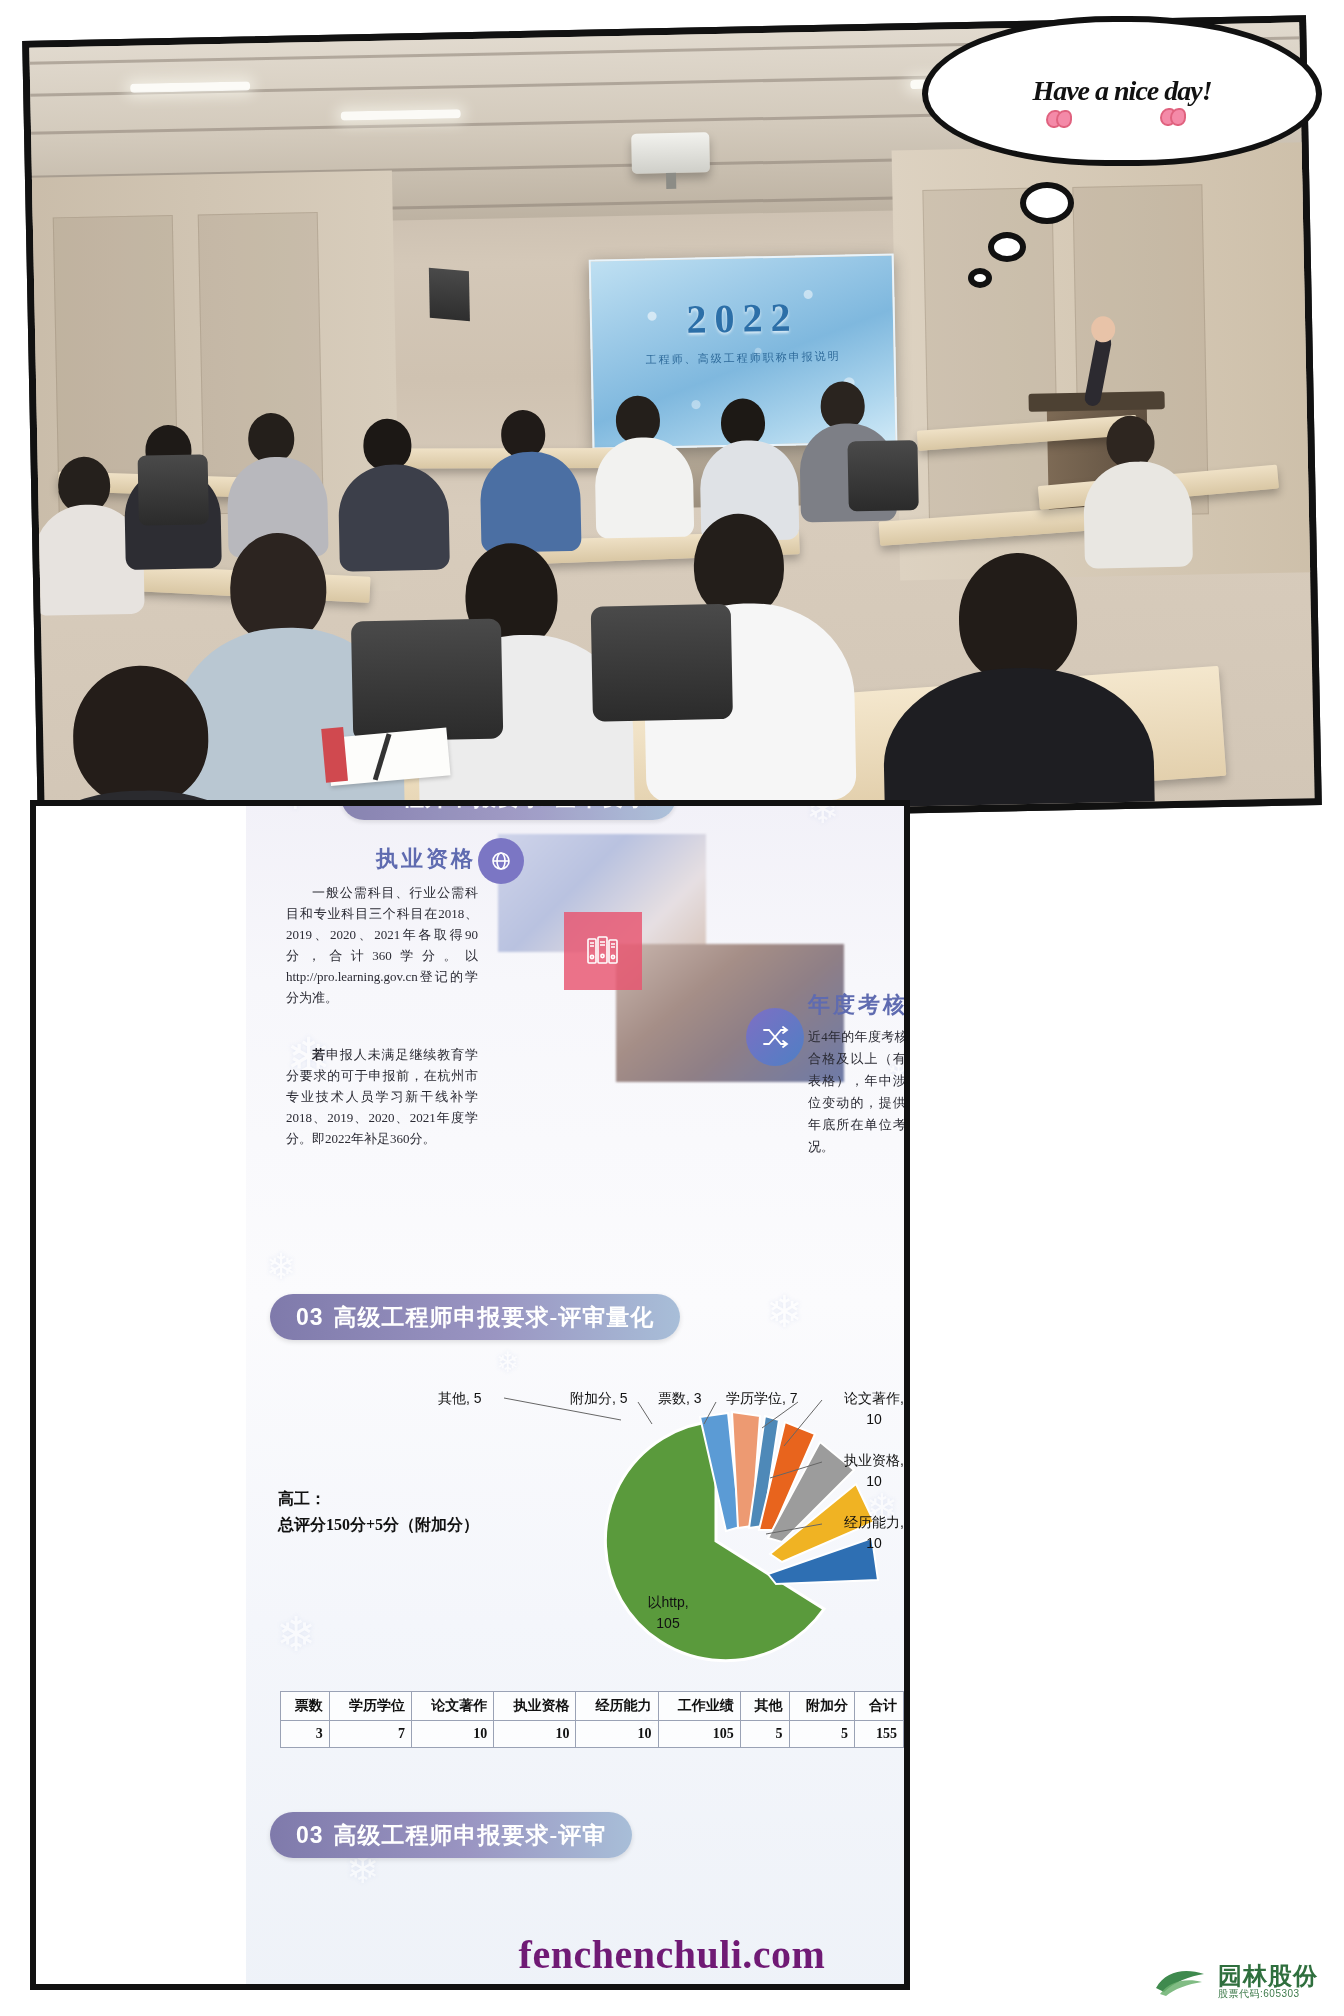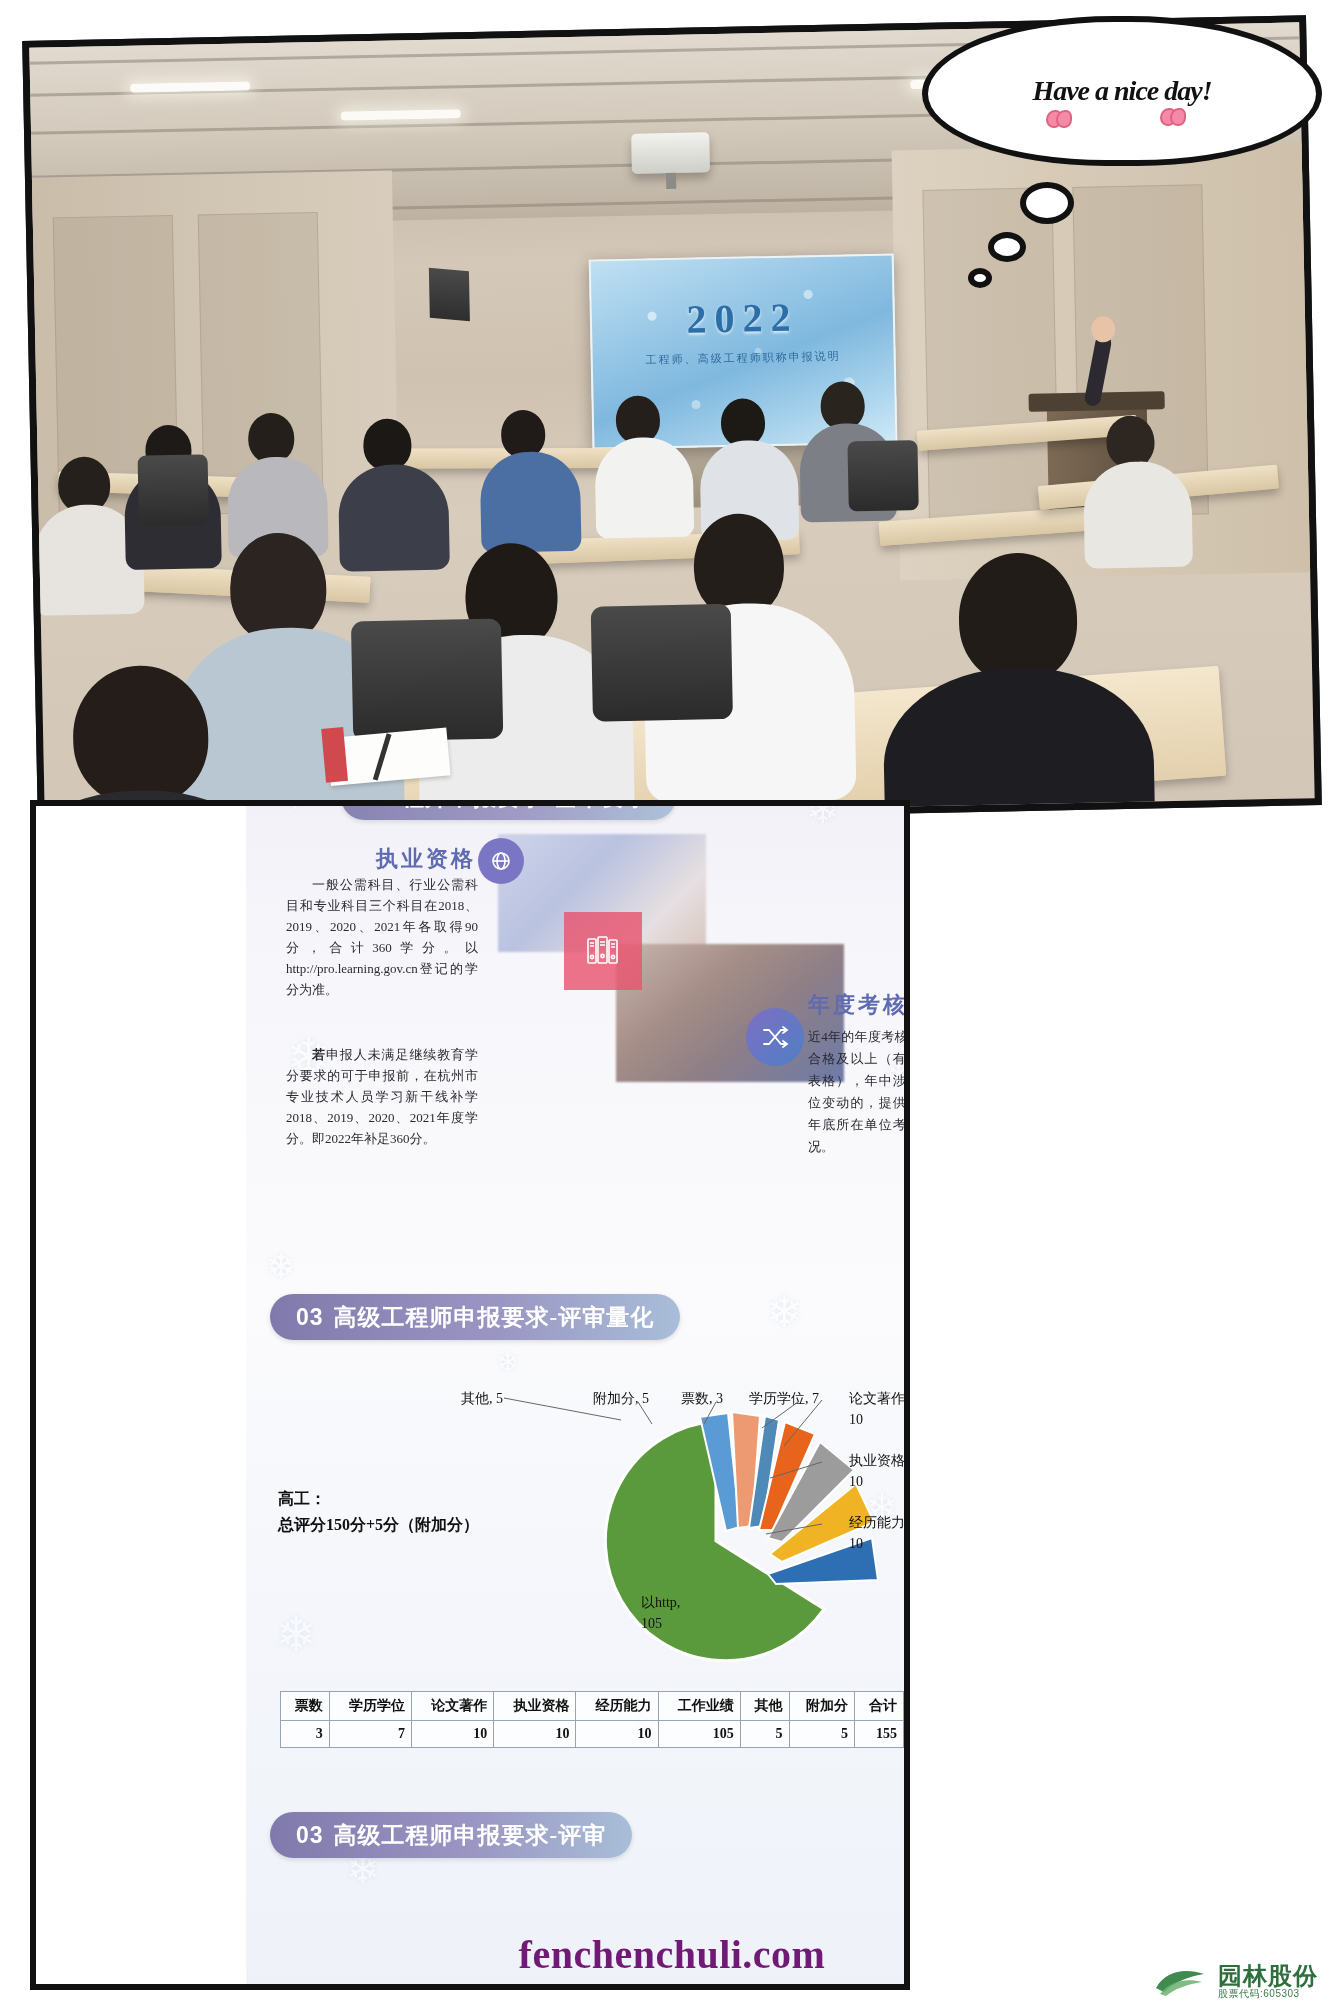--- a/index.html
+++ b/index.html
@@ -248,27 +248,26 @@
   .badge-square {
     position:absolute;
     display:flex; align-items:center; justify-content:center;
     color:#fff;
   }
 
   
   .pie-wrap { position:absolute; }
   .pie-label {
     position:absolute;
-    font-family:Liberation Serif, serif;
+    font-family:Liberation Sans, sans-serif;
     font-size:14px;
     color:#111;
     white-space:nowrap;
-    text-align:left;
+    text-align:center;
     line-height:1.5;
-    margin-left:23px;
   }
   .gao-note {
     position:absolute;
     font-family:"Liberation Serif", serif;
     font-weight:bold;
     font-size:16px;
     line-height:1.6;
     color:#111;
     white-space:nowrap;
   }
@@ -467,21 +466,21 @@
       <span class="sf" style="left:100px; top:1120px;font-size:40px">❄</span>
     </div>
 
     <div class="slide-pill" style="left:95px; top:48px; width:auto; opacity:.92">
       <span class="pill-num"></span>
       <span>工程师申报要求-基本要求</span>
     </div>
 
     <div class="sec-head" style="left:130px; top:118px">执业资格</div>
 
-    <div class="sec-body" style="left:40px; top:148px; width:192px; text-indent:26px">一般公需科目、行业公需科目和专业科目三个科目在2018、2019、2020、2021年各取得90分，合计360学分。以http://pro.learning.gov.cn登记的学分为准。</div>
+    <div class="sec-body" style="left:40px; top:156px; width:192px; text-indent:26px">一般公需科目、行业公需科目和专业科目三个科目在2018、2019、2020、2021年各取得90分，合计360学分。以http://pro.learning.gov.cn登记的学分为准。</div>
 
     <div class="sec-body" style="left:40px; top:318px; width:192px; text-indent:26px">
       <b>若</b><span>申报人未满足继续教育学分要求的可于申报前，在杭州市专业技术人员学习新干线补学2018、2019、2020、2021年度学分。即2022年补足360分。</span>
     </div>
 
     <div class="photo-tile tile-a" style="left:252px; top:108px; width:208px; height:118px"></div>
     <div class="photo-tile tile-b" style="left:370px; top:218px; width:228px; height:138px"></div>
 
     <div class="badge-circle" style="left:232px; top:112px; width:46px; height:46px; background:#7b76c4">
       <svg width="24" height="24" viewBox="0 0 24 24" fill="none" stroke="#fff" stroke-width="1.6">

